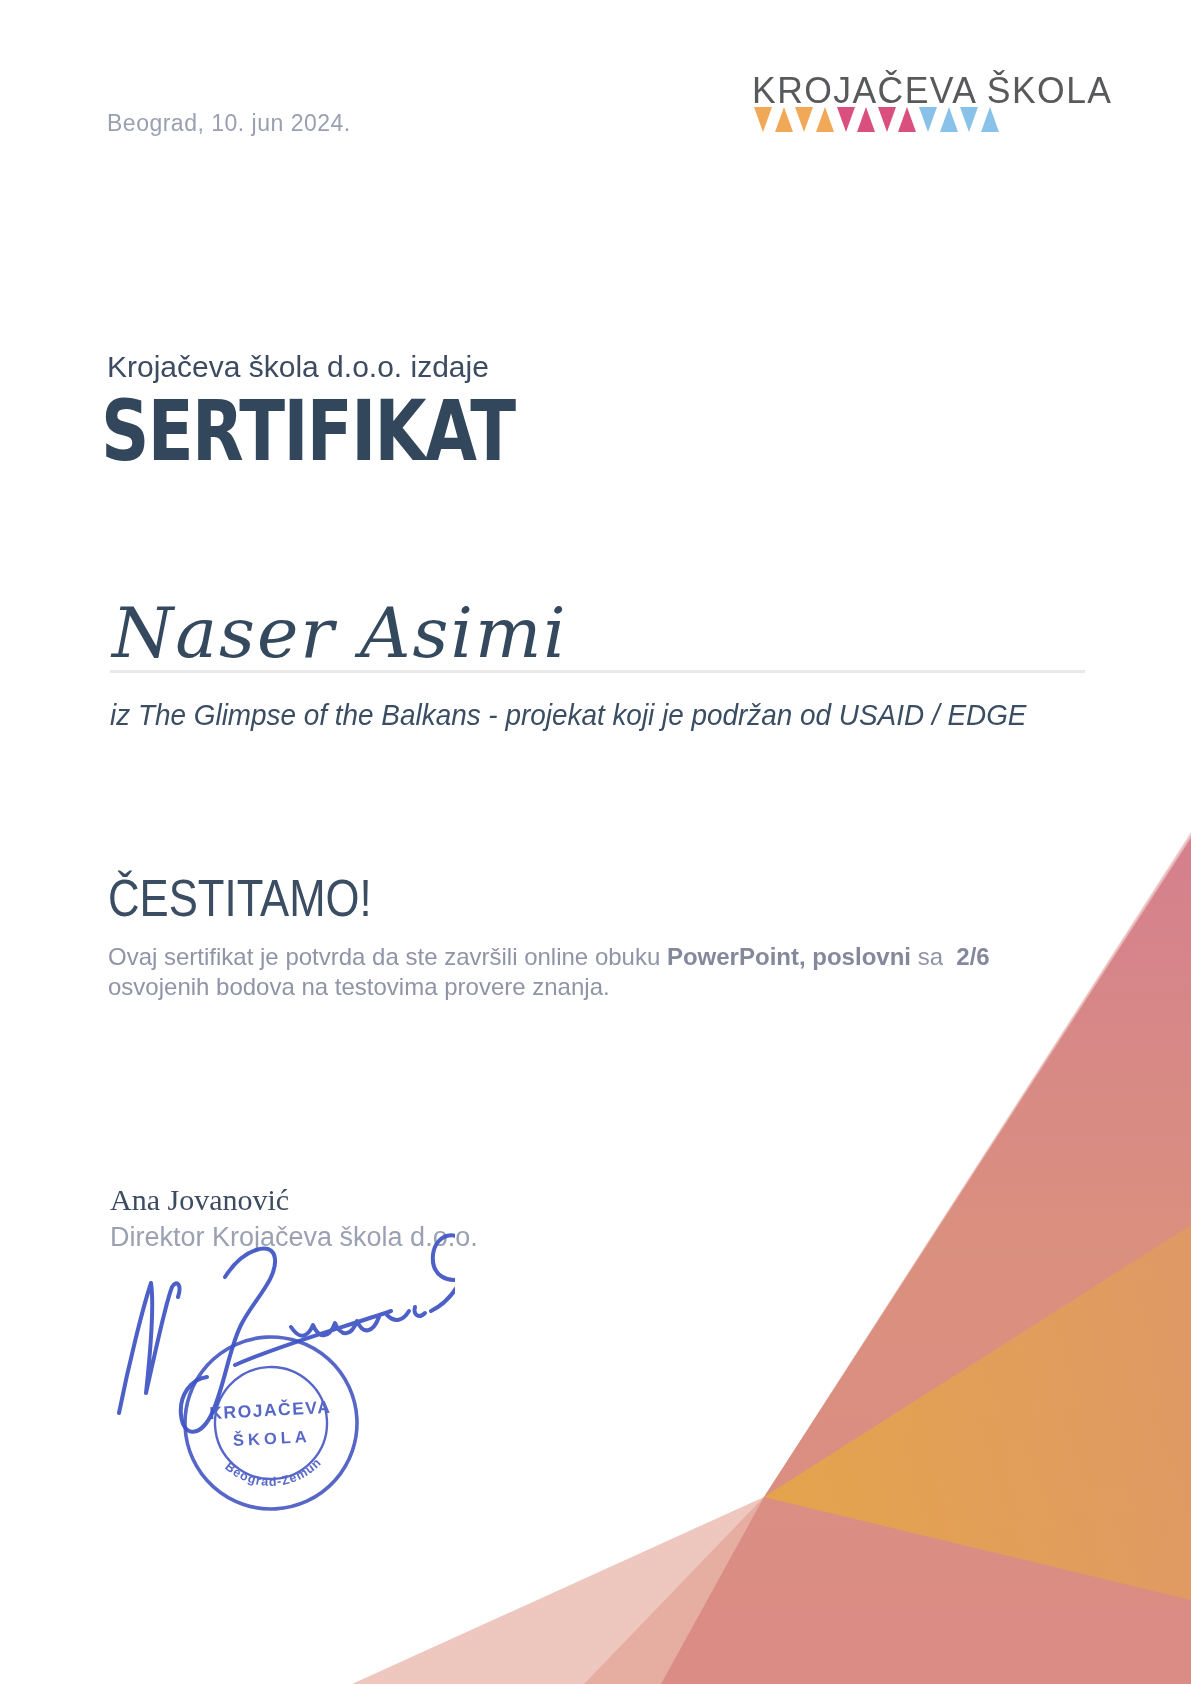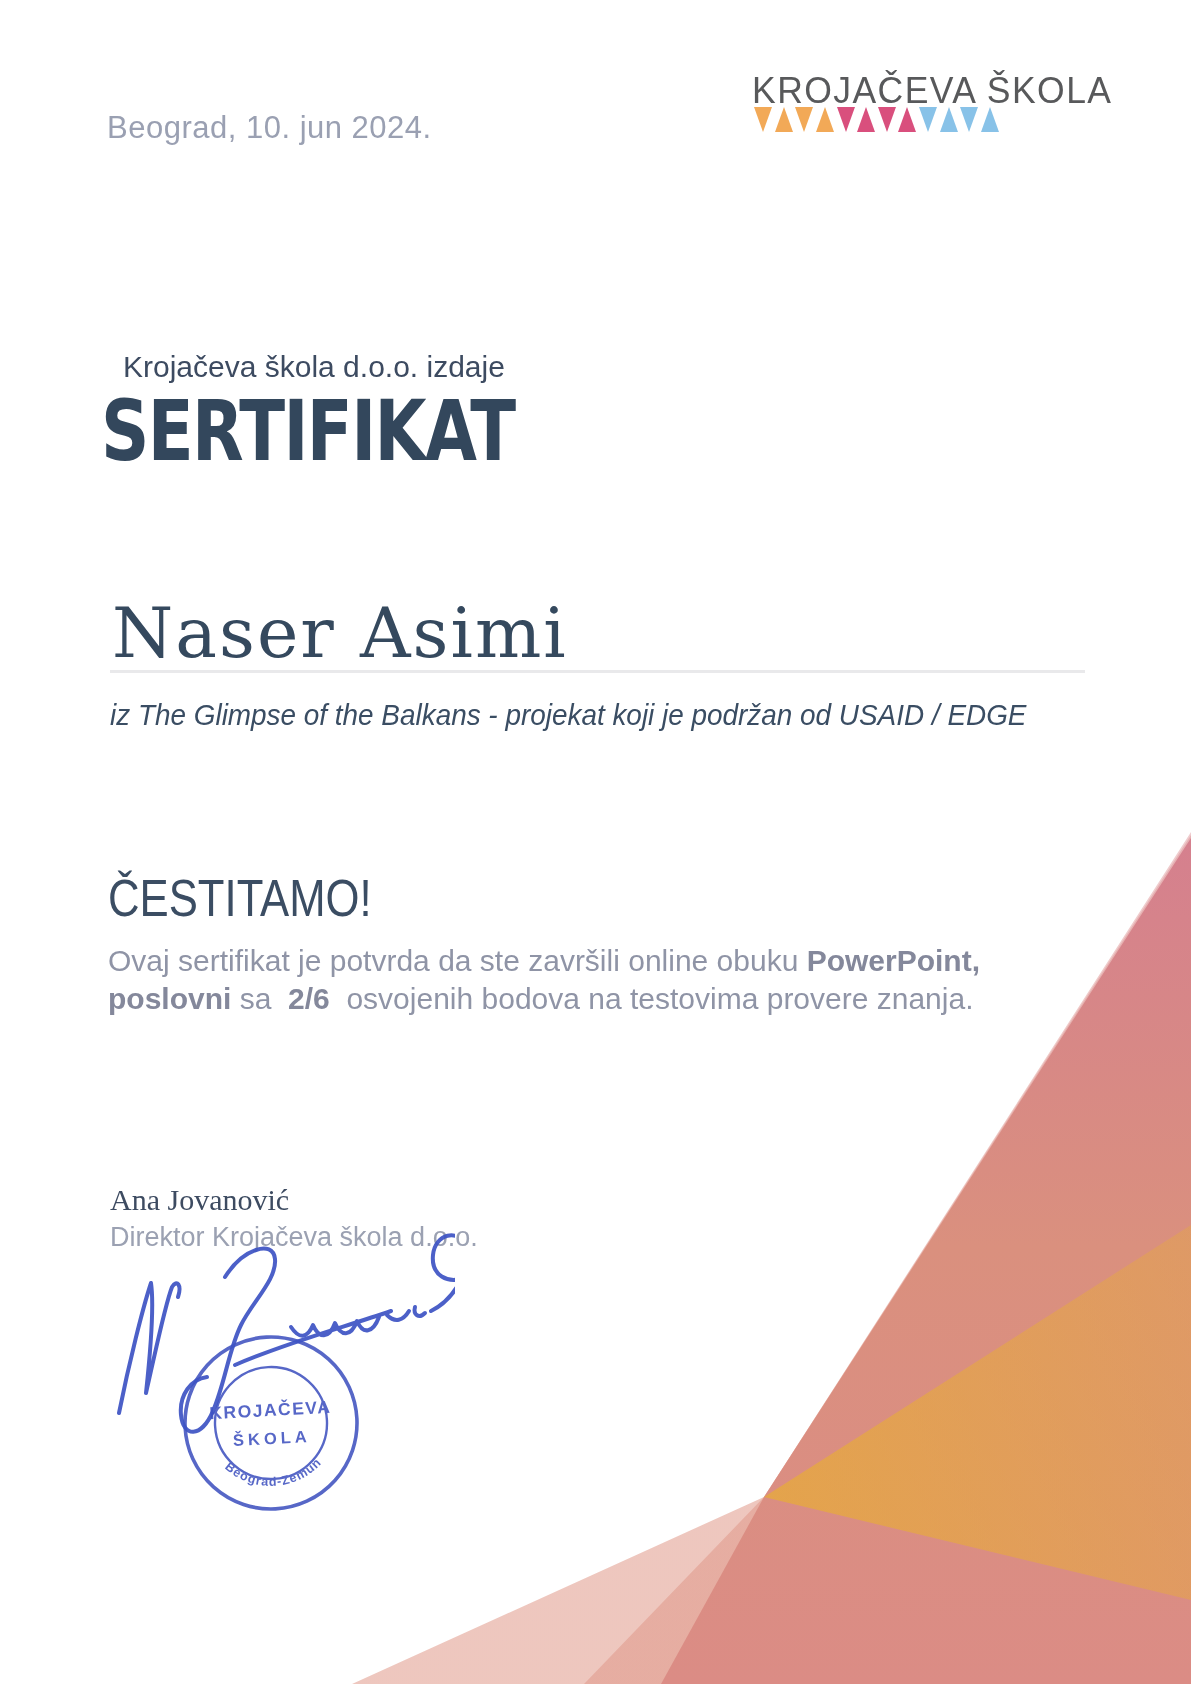--- a/index.html
+++ b/index.html
@@ -20,61 +20,61 @@
   }
   .wedgeB{
     background:linear-gradient(to bottom, var(--wedge-pink) 50%, #DA907E 74%, #DB8C85 100%);
     clip-path:polygon(1191px 838px, 1191px 1684px, 661px 1684px, 764px 1497px);
   }
   .wedgeGold{
     background:linear-gradient(70deg, rgba(234,178,40,0.95) 0%, rgba(234,178,40,0.62) 45%, rgba(226,160,70,0) 100%);
     clip-path:polygon(764px 1497px, 1191px 1225px, 1191px 1600px);
   }
   
-  .dateline{position:absolute; left:107px; top:110px; font-size:31px; color:var(--muted); letter-spacing:0.5px;}
+  .dateline{position:absolute; left:107px; top:110px; font-size:23px; color:var(--muted); letter-spacing:0.5px;}
   .logo-text{
     position:absolute; left:752px; top:70px; width:330px;
     font-size:37px; font-weight:400; color:var(--logo-gray);
     letter-spacing:1.5px; transform:scaleX(0.96); transform-origin:left;
     white-space:nowrap;
   }
   .logo-triangles{position:absolute; left:753px; top:107px; width:256px; height:27px;
     display:flex; align-items:flex-start;}
   .tri{width:0;height:0;border-left:9px solid transparent;border-right:9px solid transparent;margin:0 1.3px;}
   .tri.down{border-top:25px solid;}
   .tri.up{border-bottom:25px solid;}
   
-  .issuer{position:absolute; left:107px; top:350px; font-size:30px; color:var(--heading);margin-left:16px;}
+  .issuer{position:absolute; left:107px; top:350px; font-size:30px; color:var(--heading);}
   .cert-title{
     position:absolute; left:101px; top:382px;
     font-family:"DejaVu Sans", sans-serif; font-size:84px; font-weight:700;
     letter-spacing:-2px; color:var(--navy);
     transform:scaleX(0.8); transform-origin:left; white-space:nowrap;
   }
   
   .recipient-name{
     position:absolute; left:112px; top:598px;
-    font-family:"DejaVu Serif", serif; font-size:70px; line-height:1;
+    font-family:"DejaVu Serif", serif; font-style:italic; font-size:70px; line-height:1;
     color:var(--name); letter-spacing:2px; white-space:nowrap;
   }
   .name-underline{position:absolute; left:110px; top:670px; width:975px; height:3px; background:var(--line);}
   .origin-line{
     position:absolute; left:110px; top:698px; width:1060px;
     font-style:italic; font-size:30px; font-weight:500; color:var(--subtitle);
     transform:scaleX(0.93); transform-origin:left; white-space:nowrap;
   }
   
   .congrats-heading{
     position:absolute; left:108px; top:868px;
     font-size:52px; font-weight:400; color:var(--congrats);
     transform:scaleX(0.84); transform-origin:left; white-space:nowrap;
   }
   .congrats-body{
     position:absolute; left:108px; top:942px; width:930px;
-    font-size:30px; line-height:1.25; color:var(--body-gray);
+    font-size:24px; line-height:1.25; color:var(--body-gray);
     white-space:pre-wrap;
   }
   .congrats-body .b{font-weight:700; color:var(--body-bold);}
   
   .signer-name{position:absolute; left:110px; top:1183px; font-size:30px; color:var(--heading);font-family:Liberation Serif, serif;}
   .signer-role{position:absolute; left:110px; top:1222px; font-size:27px; color:var(--muted2);}
   .stamp{position:absolute; left:180px; top:1332px; width:182px; height:182px; transform:rotate(-3deg); opacity:0.88;}
   .signature{position:absolute; left:95px; top:1215px; width:360px; height:230px; opacity:0.92;}
 </style>
 </head>

